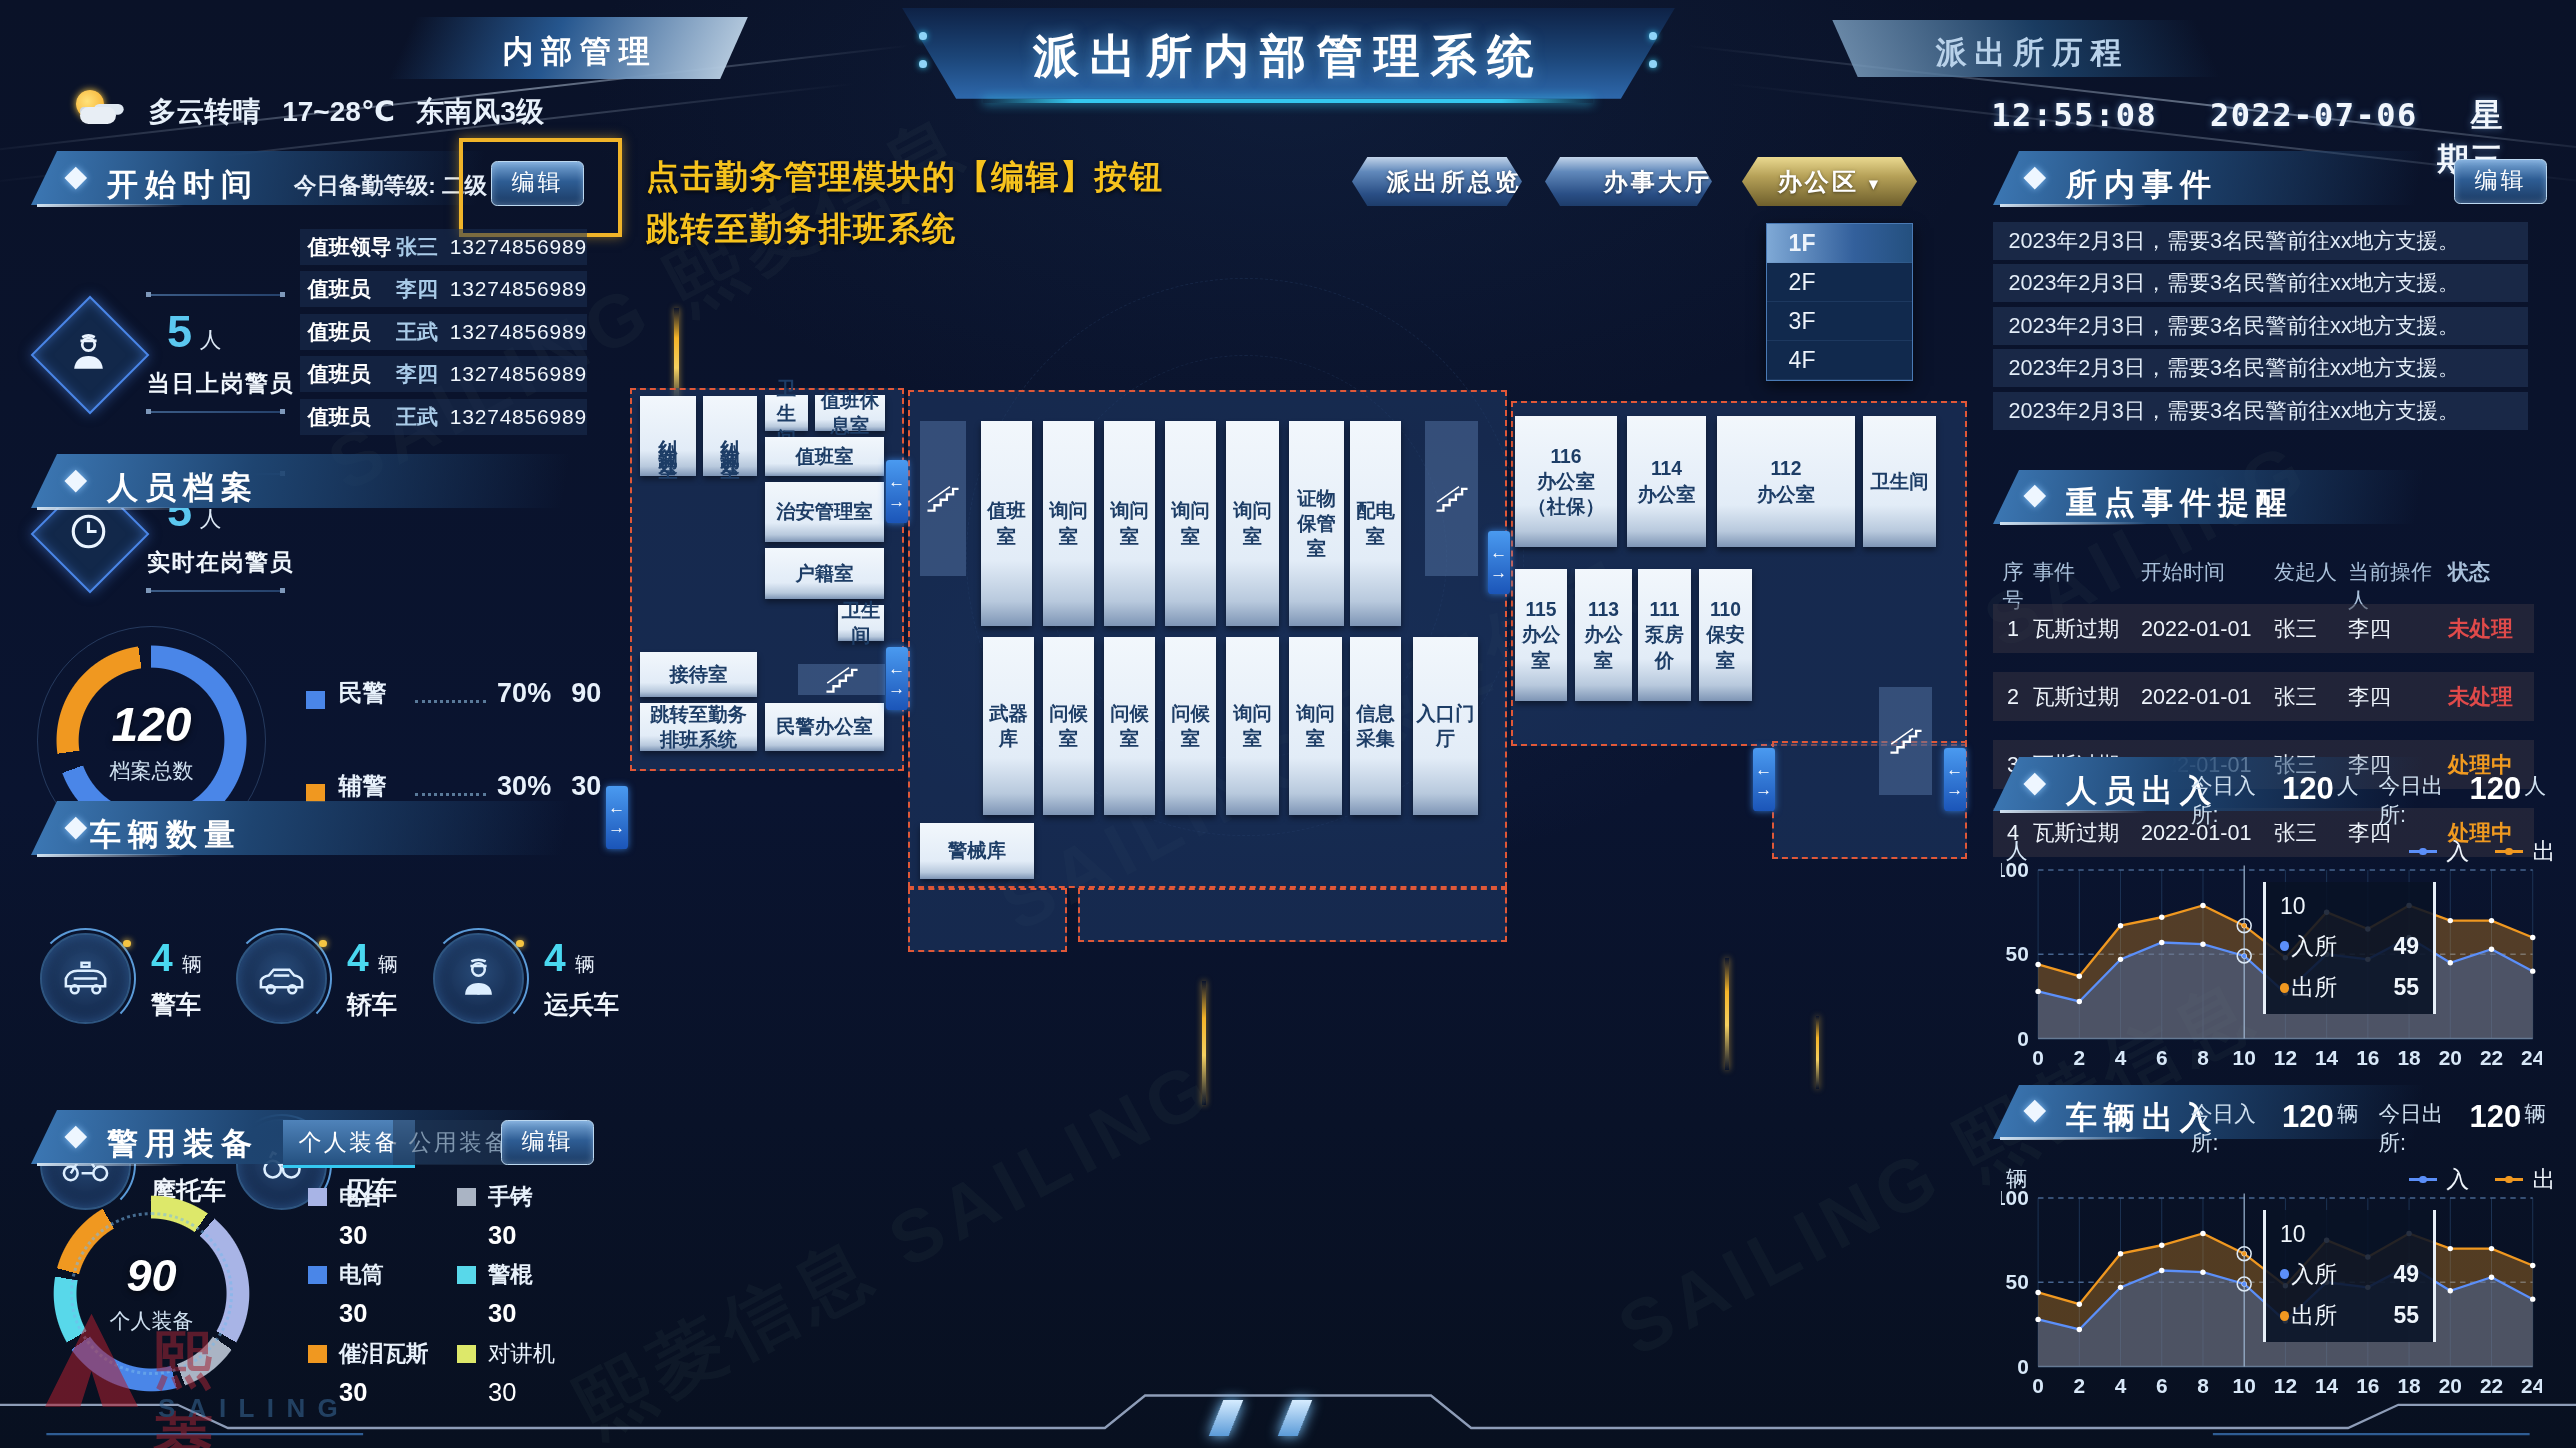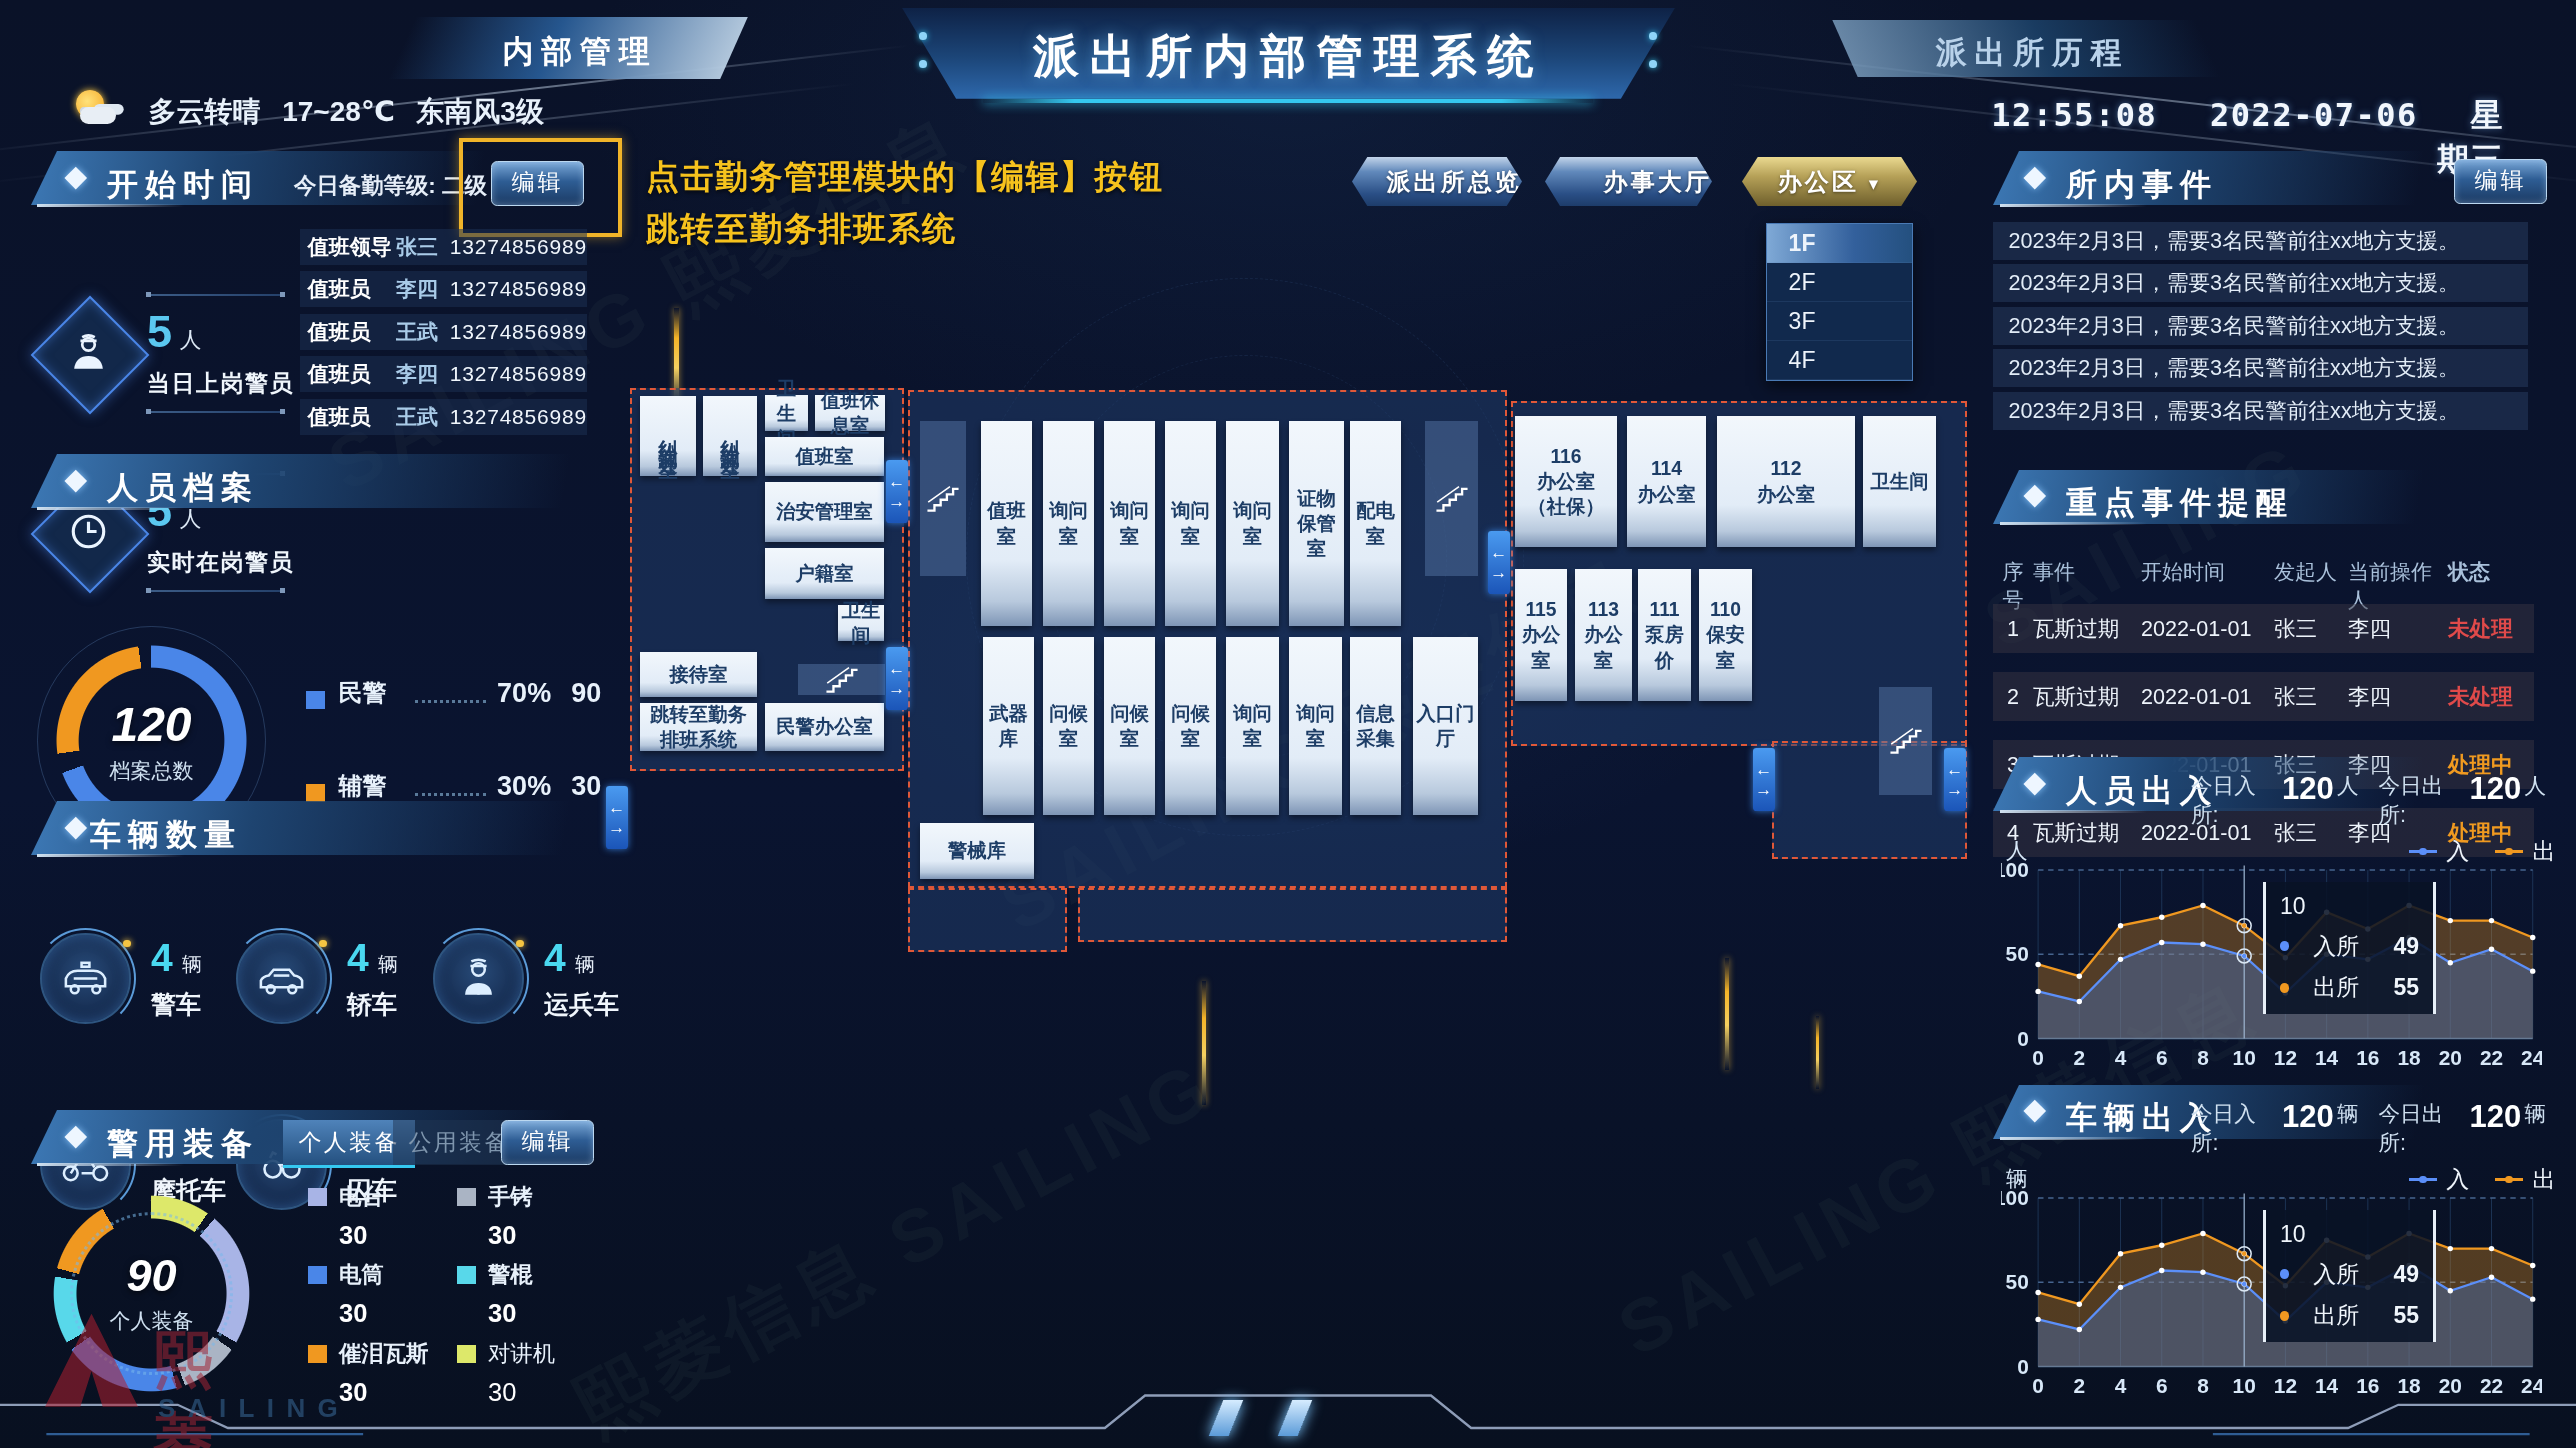--- a/index.html
+++ b/index.html
@@ -46,21 +46,21 @@
   .diamond{width:15.5px;height:15.5px;background:#eef6ff;transform:rotate(45deg);
     box-shadow:0 0 7.7px rgba(140,200,255,.9);}
   .sec-title{font-size:31px;font-weight:bold;letter-spacing:7px;color:#fff;}
   .btn-edit{width:91px;height:43px;line-height:40px;text-align:center;font-size:23px;letter-spacing:3.1px;
     color:#fff;background:linear-gradient(180deg,#7aa8d8 0%,#2e5d94 45%,#1b3a63 100%);
     border:1.5px solid #bcd8f0;border-radius:6.2px;box-shadow:inset 0 0 7.7px rgba(190,220,250,.4);cursor:pointer;}
   .hl-box{border:4.6px solid #f0b429;box-shadow:0 0 10.8px rgba(240,180,41,.5);}
   
   .stat-diamond{width:80px;height:80px;transform:rotate(45deg);background:#12284a;
     border:2.3px solid #4a86e8;box-shadow:0 0 12.4px rgba(74,134,232,.55),inset 0 0 10.8px rgba(74,134,232,.5);}
-  .stat-value{font-size:45px;font-weight:bold;color:#5bc8f0;}
+  .stat-value{font-size:45px;font-weight:bold;color:#5bc8f0;margin-left:20px;}
   .stat-unit{font-size:21.6px;color:#dce8f5;margin-left:7.7px;font-weight:normal;}
   .stat-label{font-size:23px;font-weight:bold;color:#f0f6fc;letter-spacing:1.5px;}
   .hline{height:1.5px;background:linear-gradient(90deg,#3c5c86,#24406a);}
   .hline i{position:absolute;width:5.4px;height:5.4px;background:#7e98ba;top:-2.3px;}
   .roster-row{position:absolute;left:300px;width:287px;height:36px;background:rgba(28,48,82,.55);
     display:flex;align-items:center;font-size:21px;}
   .roster-role{width:94px;padding-left:7.7px;color:#fff;font-weight:bold;}
   .roster-name{width:57px;color:#a9cbe8;font-weight:bold;}
   .roster-phone{color:#f0f6fc;letter-spacing:0.8px;}
   
@@ -103,21 +103,21 @@
   .c-st{width:77px;font-weight:bold;}
   
   .flow-stats{font-size:21.6px;color:#cfe0f0;}
   .flow-stats b{font-size:31px;color:#fff;margin:0 3.1px;}
   .chart-unit{font-size:21.6px;color:#d8e8f8;}
   .legend-item{display:flex;align-items:center;gap:9.3px;font-size:23px;color:#eef4fb;}
   .lm{position:relative;width:28px;height:3.1px;}
   .lm::after{content:"";position:absolute;left:10px;top:-2.3px;width:7.7px;height:7.7px;border-radius:50%;background:inherit;}
   .tip{position:absolute;width:173px;background:rgba(8,18,38,.88);border-left:3.1px solid #e8f0f8;
     border-right:3.1px solid #e8f0f8;padding:10.8px 14px;box-sizing:border-box;font-size:23px;color:#f0f6fc;}
-  .tip-row{display:flex;align-items:center;gap:24px;margin-top:10.8px;}
+  .tip-row{display:flex;align-items:center;gap:2px;margin-top:10.8px;}
   .tip-dot{width:9.3px;height:9.3px;border-radius:50%;}
   .tip-val{margin-left:auto;font-weight:bold;}
   
   .hexbtn{position:absolute;height:49px;line-height:49px;text-align:center;font-size:24px;font-weight:bold;
     letter-spacing:3.1px;color:#fff;cursor:pointer;
     clip-path:polygon(9% 0,91% 0,100% 50%,91% 100%,9% 100%,0 50%);
     text-shadow:0 0.8px 3.1px rgba(0,0,0,.5);}
   .hex-blue{background:linear-gradient(180deg,#c2d4ea 0%,#6189bb 30%,#2a4f86 75%,#1d3c6a 100%);text-align:right;}
   .hex-gold{background:linear-gradient(180deg,#ead990 0%,#b5a057 40%,#6e5f2c 100%);}
   .dropdown{left:1766px;top:223px;width:145px;background:rgba(18,42,80,.94);

